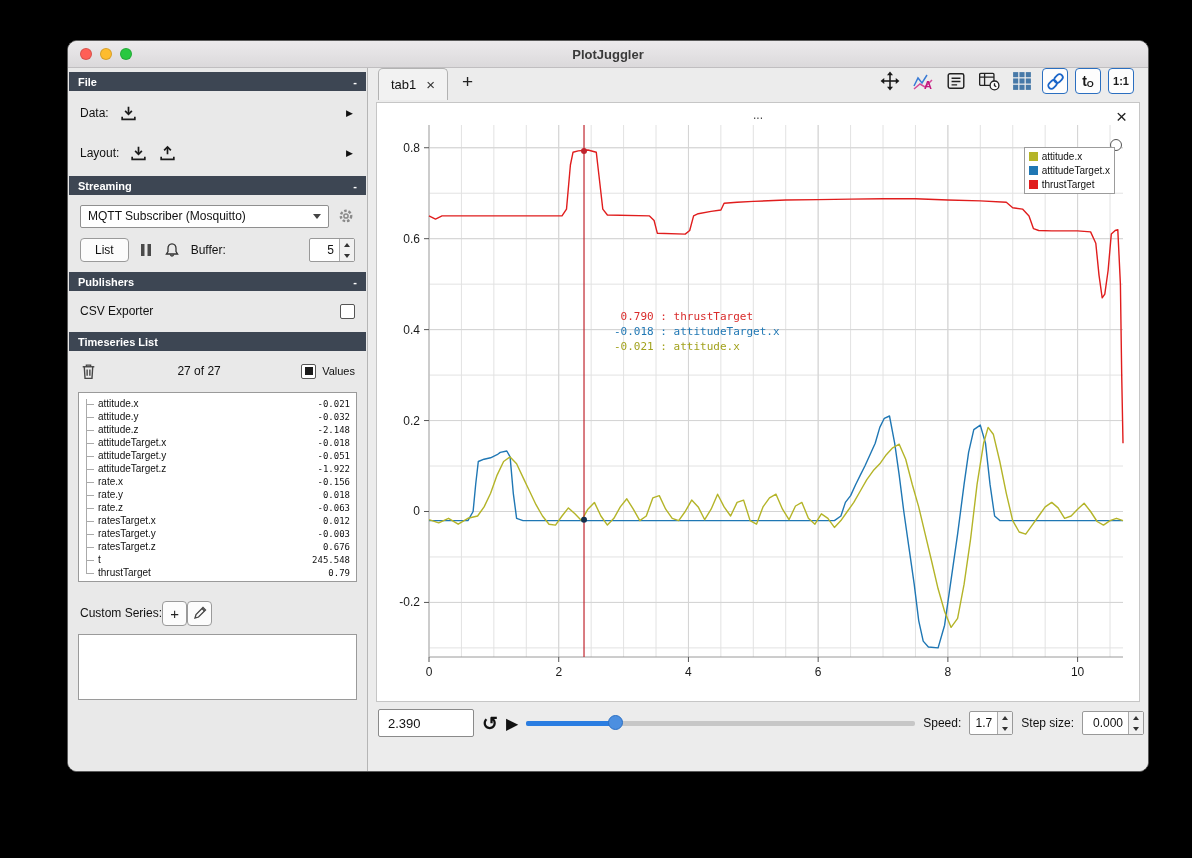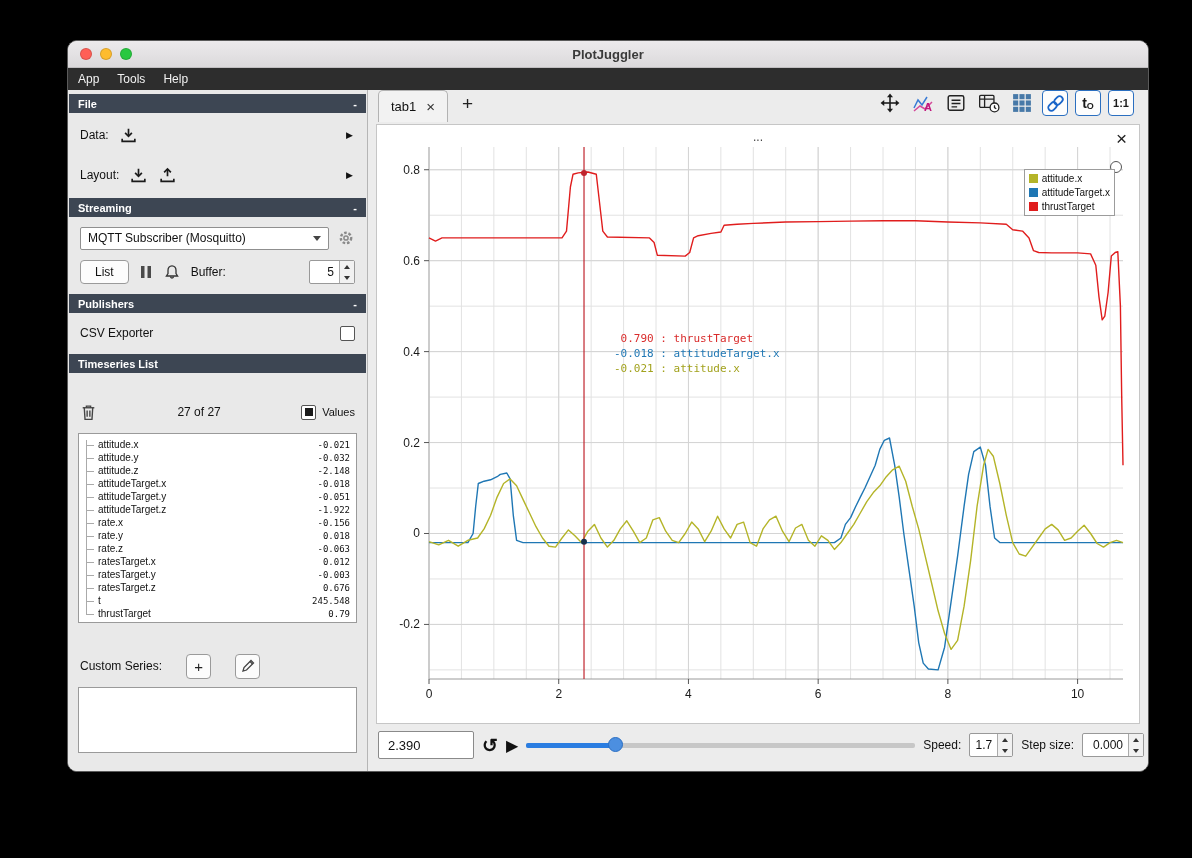--- a/index.html
+++ b/index.html
@@ -36,30 +36,30 @@
   .spin-btns{width:15px;display:flex;flex-direction:column;border-left:1px solid #aaa}
   .spin-btns span{flex:1;display:flex;align-items:center;justify-content:center;background:#f1f1f1}
   .tri-up{width:0;height:0;border-left:3px solid transparent;border-right:3px solid transparent;border-bottom:4px solid #333}
   .tri-dn{width:0;height:0;border-left:3px solid transparent;border-right:3px solid transparent;border-top:4px solid #333}
   .csv-row{margin-top:8px;height:24px}
   .cb{width:15px;height:15px;border:1.5px solid #555;border-radius:2px;background:#fff;display:flex;align-items:center;justify-content:center}
   .cb.checked::after{content:'';width:8px;height:8px;background:#1b1b1b}
   .filter-row{margin-top:6px;height:24px;padding:0 10px}
   .filter-input{width:100%;border:none;border-bottom:2px solid #27b3c4;background:transparent;font-size:11px;color:#333;outline:none;padding:4px 6px}
   .filter-input::placeholder{color:#9a9a9a}
-  .count-row{margin-top:28px;height:22px;justify-content:space-between}
+  .count-row{margin-top:9px;height:22px;justify-content:space-between}
   .count-txt{font-size:12px;color:#111}
   .values-grp{display:flex;align-items:center;gap:6px;font-size:11px;color:#111}
   .ts-list{margin:10px 10px 0 10px;height:190px;background:#fff;border:1px solid #9a9a9a;position:relative;padding:4px 0;overflow:hidden}
   .ts-list::before{content:'';position:absolute;left:7px;top:6px;height:174px;width:1px;background:#aaa}
   .ts-row{position:relative;height:13px;display:flex;align-items:center;padding-left:19px;padding-right:6px}
   .ts-row::before{content:'';position:absolute;left:7px;top:50%;width:8px;height:1px;background:#aaa}
   .ts-name{font-size:10px;color:#111;flex:1;white-space:nowrap;overflow:hidden}
   .ts-value{font-family:"DejaVu Sans Mono",monospace;font-size:9px;color:#111}
-  .custom-row{margin-top:30px;height:26px;gap:24px}
+  .custom-row{margin-top:18px;height:26px;gap:0}
   .sqbtn{width:25px;height:25px;background:#fcfcfc;border:1px solid #9a9a9a;border-radius:4px;display:flex;align-items:center;justify-content:center;font-size:15px;color:#222}
   .custom-box{margin:8px 10px 0 10px;height:66px;background:#fff;border:1px solid #9a9a9a}
   
   .main{flex:1;display:flex;flex-direction:column;background:#ececec;min-width:0}
   .tabbar{height:34px;flex:none;display:flex;padding:0 14px 16px 10px}
   .tab{height:32px;background:#f2f2f2;border:1px solid #b2b2b2;border-bottom:none;border-radius:5px 5px 0 0;display:flex;align-items:center;padding:0 12px;gap:10px;font-size:13px;color:#111;margin-bottom:-1px}
   .tab-close{font-size:15px;color:#333}
   .add-tab{font-size:19px;color:#222;margin-left:14px;background:none;border:none;align-self:center;margin-top:10px}
   .toolbar{margin-left:auto;display:flex;align-items:center;gap:7px;align-self:center;margin-top:8px}
   .tool{width:26px;height:26px;display:flex;align-items:center;justify-content:center;background:none;border:none}
@@ -96,25 +96,20 @@
 <div class="window">
   <div class="titlebar">
     <div class="traffic">
       <span class="light" style="background:#ff5f57"></span>
       <span class="light" style="background:#febc2e"></span>
       <span class="light" style="background:#28c840"></span>
     </div>
     <span class="title">PlotJuggler</span>
   </div>
 
-  <div class="menubar">
-      <span class="menu-item">App</span>
-      <span class="menu-item">Tools</span>
-      <span class="menu-item">Help</span>
-    </div>
 
   <div class="content">
 
     <div class="sidebar">
       <div class="sec-header">
         <span>File</span>
         <span class="minus">-</span>
       </div>
       <div class="srow data-row">
         <span class="lbl">Data:</span>

